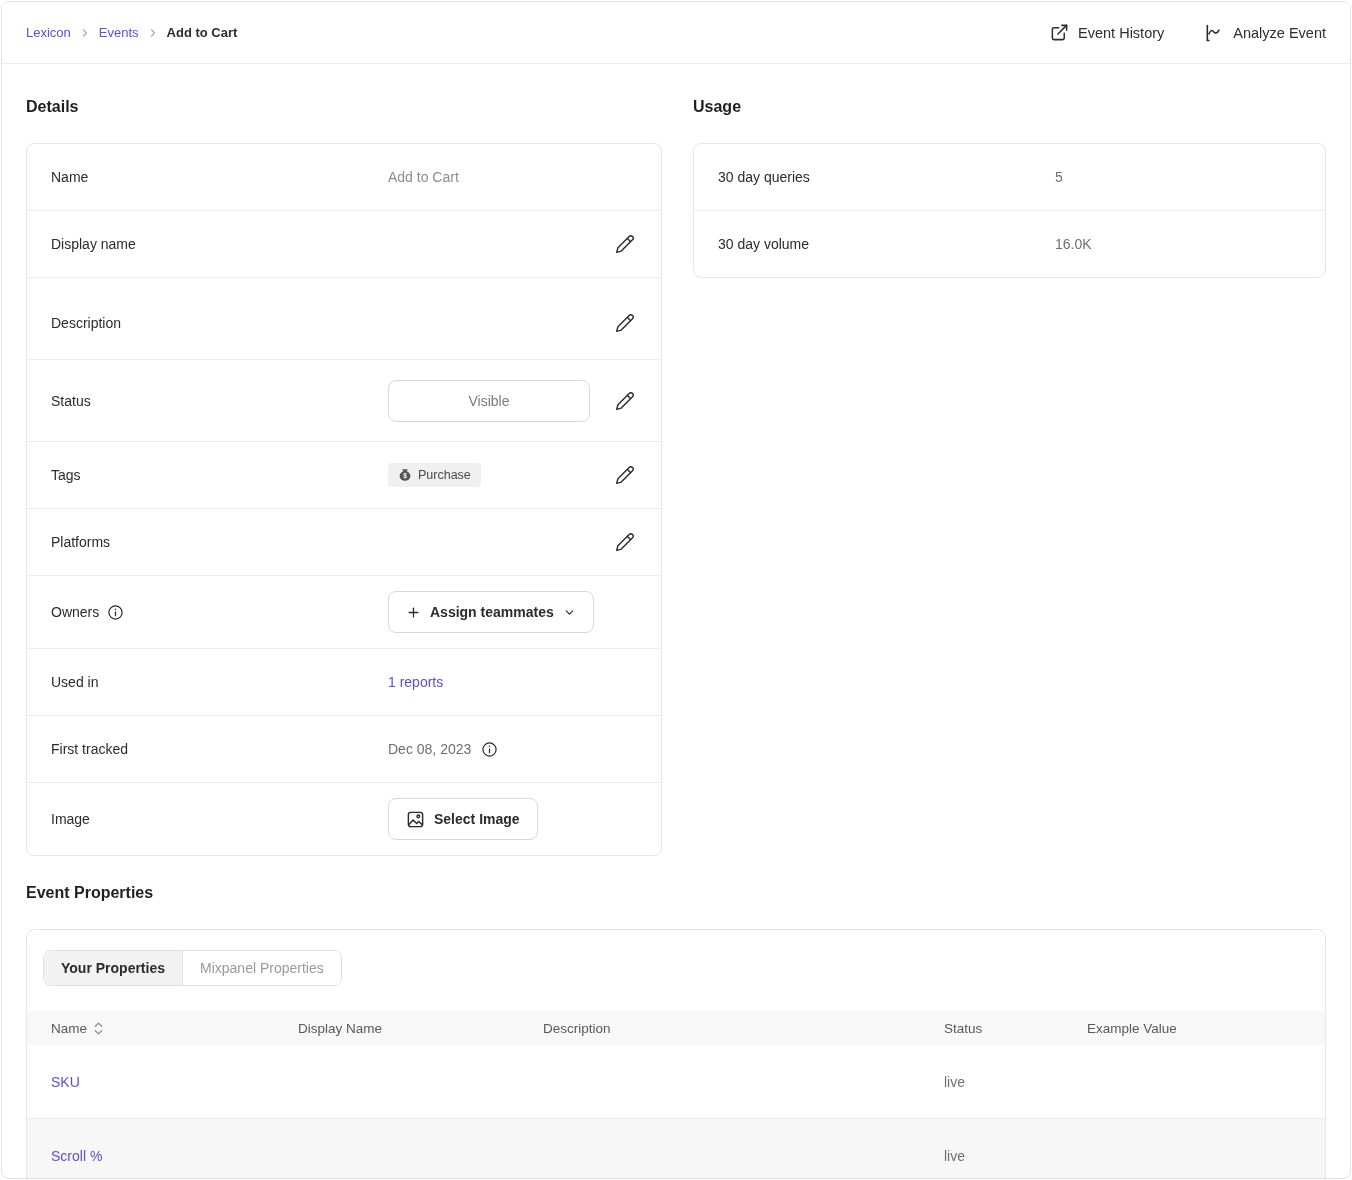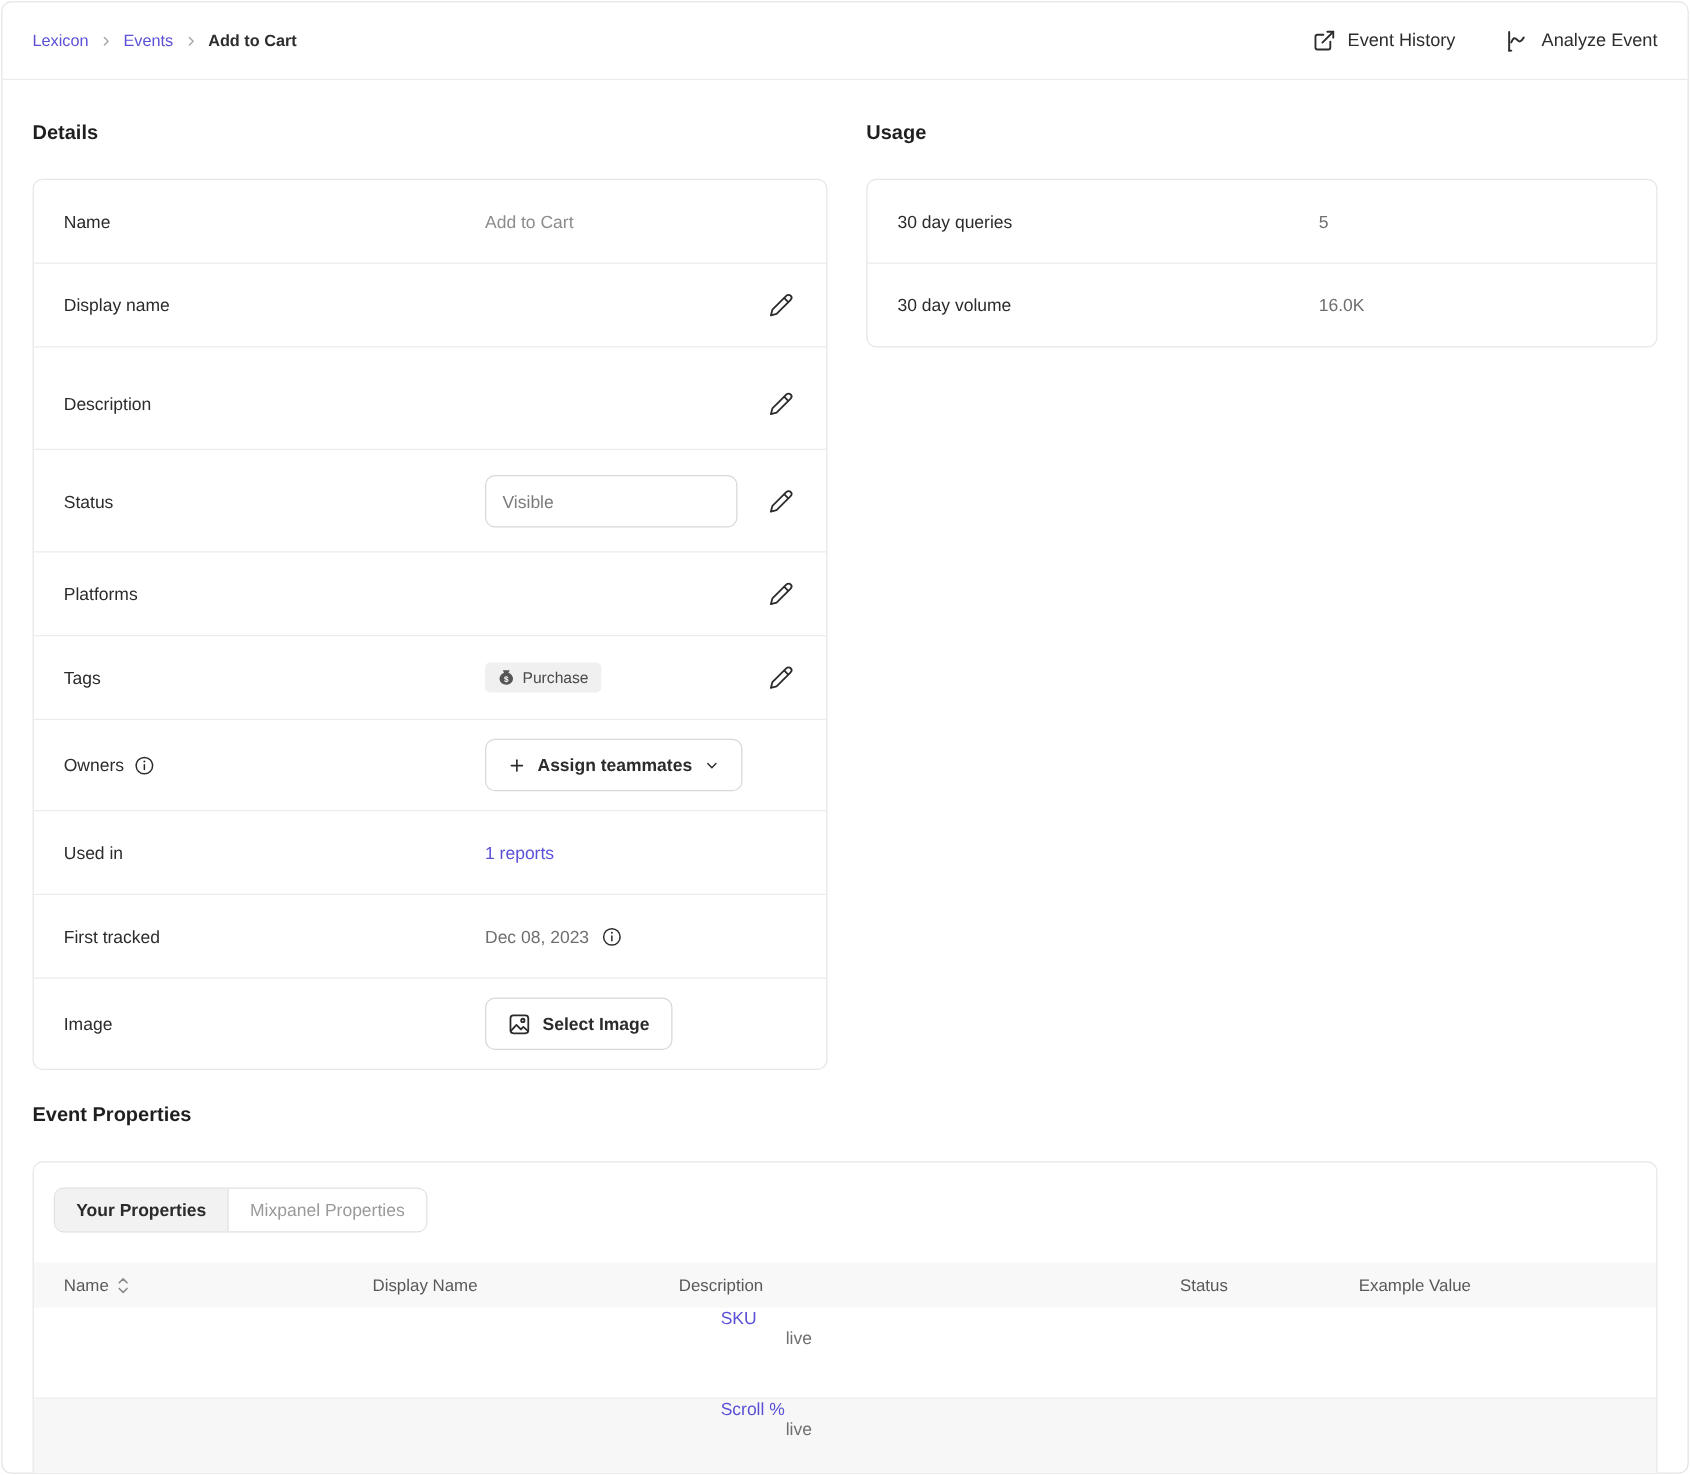--- a/index.html
+++ b/index.html
@@ -46,21 +46,21 @@
   .row-status { min-height:82px; }
   .row-owners { min-height:73px; }
   .row-image { min-height:73px; }
   .row-desc { display:block; padding:33px 24px 24px; }
   .row-desc .topline { display:flex; align-items:center; }
   .row-desc .topline .dlabel { width:auto; }
   .desc-text { margin-top:8px; font-size:14px; color:#454545; line-height:20px; }
 
   .select-box {
     width:202px; height:42px; border:1px solid #d8d8d8; border-radius:8px;
-    display:flex; align-items:center; padding:0 13px; color:#7a7a7a; background:#fff;
+    display:flex; align-items:center; padding:0 13px; color:#7a7a7a; background:#fff;justify-content:center;
   }
   .chip {
     display:inline-flex; align-items:center; gap:6px; background:#f0f0f0;
     border-radius:4px; padding:5px 10px; font-size:12.5px; color:#4a4a4a;
   }
   .outline-btn {
     display:inline-flex; align-items:center; gap:9px; height:42px; padding:17px 17px;
     border:1px solid #d8d8d8; border-radius:8px; background:#fff; cursor:pointer;
     font-family:inherit; font-size:14px; font-weight:600; color:#2b2b2b;
   }
@@ -76,21 +76,21 @@
   .tab {
     padding:0 17px; height:34px; display:flex; align-items:center; font-size:14px;
     color:#9a9a9a; background:#fff; cursor:pointer; border:none; font-family:inherit;
   }
   .tab.active { background:#f2f2f2; color:#2b2b2b; font-weight:600; border-right:1px solid #e0e0e0; }
 
   .thead {
     display:flex; align-items:center; height:36px; background:#f8f8f8;
     color:#595959; font-size:13.5px; font-weight:500;
   }
-  .trow { display:flex; align-items:center; height:73px; border-bottom:1px solid #ececec; font-size:14px;flex-direction:column; }
+  .trow { display:flex; align-items:center; height:73px; border-bottom:1px solid #ececec; font-size:14px; }
   .trow.alt { background:#f7f7f7; border-bottom:none; }
   .c-name { width:247px; flex:none; padding-left:24px; display:flex; align-items:center; gap:7px; }
   .c-display { width:245px; flex:none; padding-left:24px; }
   .c-desc { width:401px; flex:none; padding-left:24px; }
   .c-status { width:143px; flex:none; padding-left:24px; color:#6f6f6f; }
   .c-example { flex:1; padding-left:24px; }
   .thead .c-status { color:#595959; }
 </style>
 </head>
 <body>
@@ -187,45 +187,45 @@
               <span class="icon">
                 <svg width="20" height="20" viewBox="0 0 24 24" fill="none" stroke="#2b2b2b" stroke-width="1.7" stroke-linecap="round" stroke-linejoin="round">
                     <path d="M17 3a2.8 2.8 0 1 1 4 4L7.5 20.5 2 22l1.5-5.5L17 3z"></path>
                     <path d="M15 5.5l3.5 3.5"></path>
                   </svg>
               </span>
             </button>
           </div>
 
           <div class="drow row-h67">
-            <div class="dlabel">Platforms</div>
-            <div class="dvalue"></div>
+            <div class="dlabel">Tags</div>
+            <div class="dvalue">
+              <span class="chip">
+                <span class="icon">
+                  <svg width="14" height="14" viewBox="0 0 16 16">
+                      <path d="M6 3.6 L4.8 1.4 h6.4 L10 3.6 c2.6 1.1 4.2 3.2 4.2 5.6 a6.2 5.4 0 0 1 -12.4 0 c0 -2.4 1.6 -4.5 4.2 -5.6 z" fill="#555555"></path>
+                      <text x="8" y="11.8" font-size="7.5" fill="#ffffff" text-anchor="middle" font-weight="bold" font-family="'Liberation Sans',sans-serif">$</text>
+                    </svg>
+                </span>
+                <span>Purchase</span>
+              </span>
+            </div>
             <button class="editbtn">
               <span class="icon">
                 <svg width="20" height="20" viewBox="0 0 24 24" fill="none" stroke="#2b2b2b" stroke-width="1.7" stroke-linecap="round" stroke-linejoin="round">
                     <path d="M17 3a2.8 2.8 0 1 1 4 4L7.5 20.5 2 22l1.5-5.5L17 3z"></path>
                     <path d="M15 5.5l3.5 3.5"></path>
                   </svg>
               </span>
             </button>
           </div>
 
           <div class="drow row-h67">
-            <div class="dlabel">Tags</div>
-            <div class="dvalue">
-              <span class="chip">
-                <span class="icon">
-                  <svg width="14" height="14" viewBox="0 0 16 16">
-                      <path d="M6 3.6 L4.8 1.4 h6.4 L10 3.6 c2.6 1.1 4.2 3.2 4.2 5.6 a6.2 5.4 0 0 1 -12.4 0 c0 -2.4 1.6 -4.5 4.2 -5.6 z" fill="#555555"></path>
-                      <text x="8" y="11.8" font-size="7.5" fill="#ffffff" text-anchor="middle" font-weight="bold" font-family="'Liberation Sans',sans-serif">$</text>
-                    </svg>
-                </span>
-                <span>Purchase</span>
-              </span>
-            </div>
+            <div class="dlabel">Platforms</div>
+            <div class="dvalue"></div>
             <button class="editbtn">
               <span class="icon">
                 <svg width="20" height="20" viewBox="0 0 24 24" fill="none" stroke="#2b2b2b" stroke-width="1.7" stroke-linecap="round" stroke-linejoin="round">
                     <path d="M17 3a2.8 2.8 0 1 1 4 4L7.5 20.5 2 22l1.5-5.5L17 3z"></path>
                     <path d="M15 5.5l3.5 3.5"></path>
                   </svg>
               </span>
             </button>
           </div>
 

